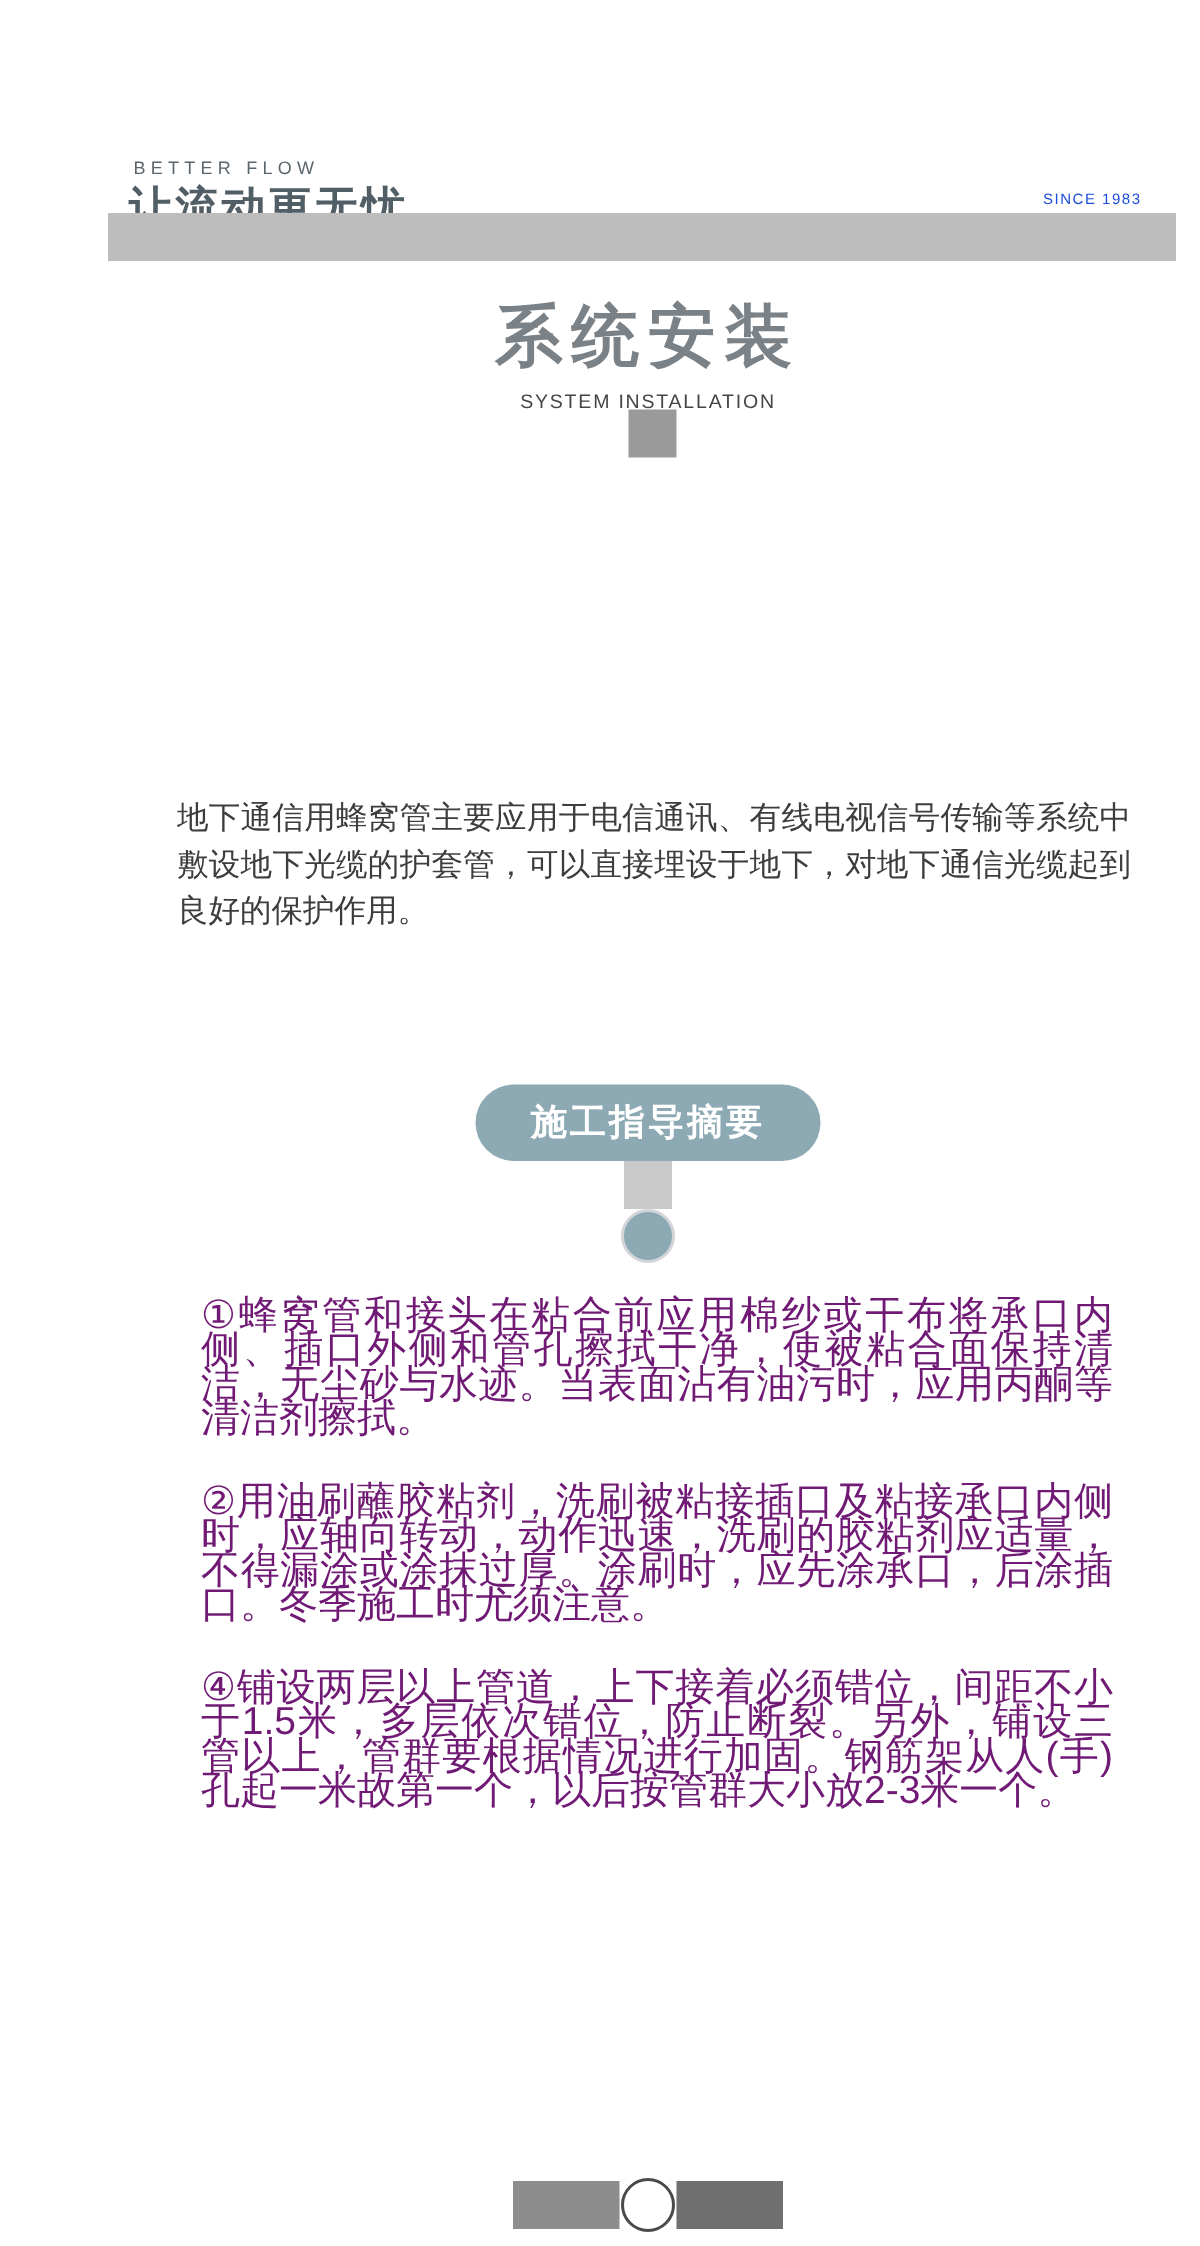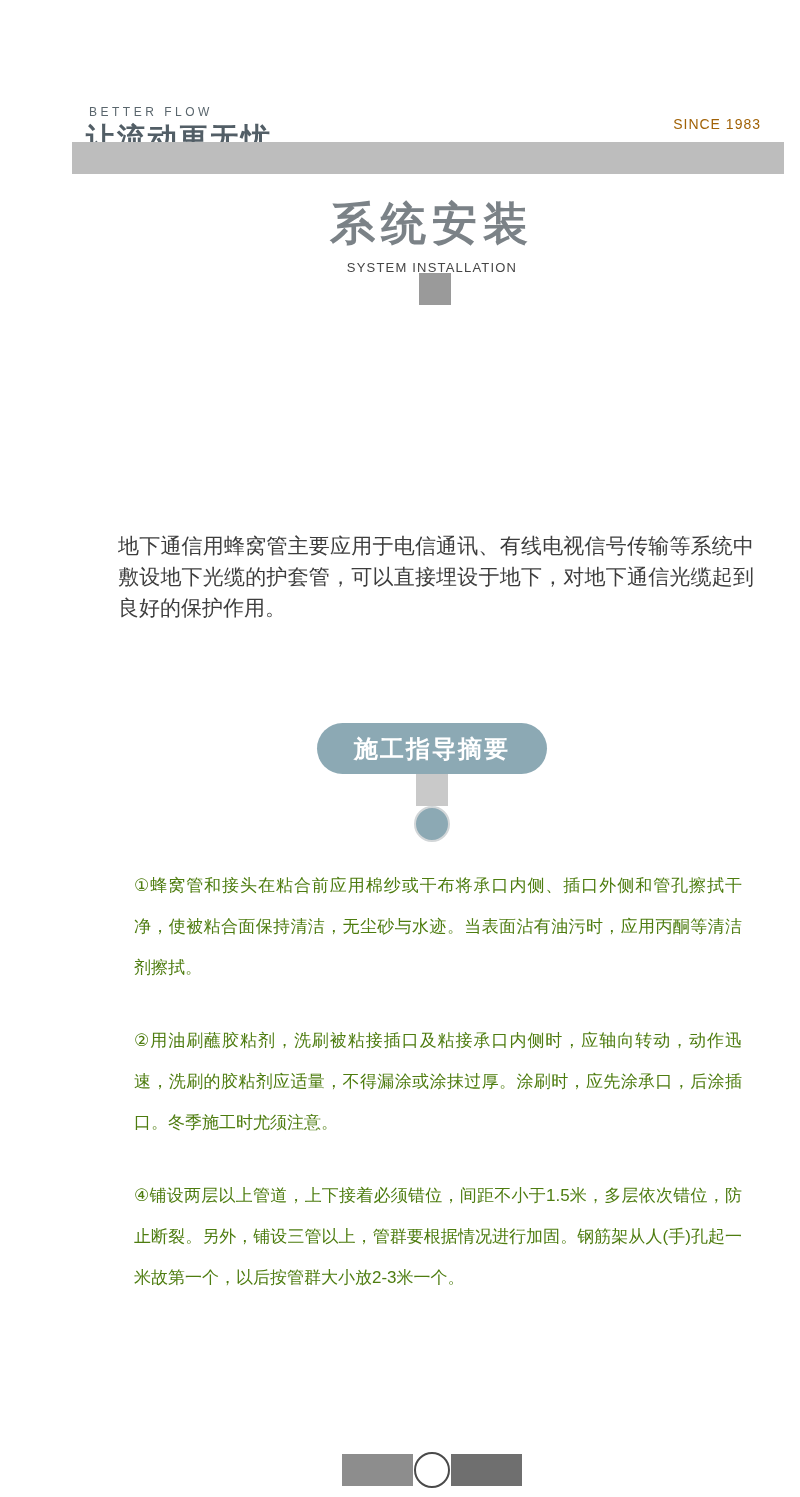--- a/index.html
+++ b/index.html
@@ -19,23 +19,23 @@
     position: absolute; left: 41px; top: 57px;
     font-size: 12px; letter-spacing: 3.5px;
     color: #5a666d;
   }
   .logo-text {
     position: absolute; left: 38px; top: 71px;
     font-size: 29px; font-weight: 700; letter-spacing: 2px;
     color: #525e66;
   }
   .since {
-    position: absolute; right: 55px; top: 68px;
-    font-size: 14px; letter-spacing: 1px;
-    color: #a16207;
+    position: absolute; right: 55px; top: 80px;
+    font-size: 10px; letter-spacing: 1px;
+    color: #1d4ed8;
   }
   .header-line {
     position: absolute; left: 40px; right: 40px; top: 110px;
     height: 1px; background: #bdbdbd;
   }
 
   
   .page-title {
     position: absolute; left: 0; right: 0; top: 146px;
     text-align: center;
@@ -83,22 +83,22 @@
 
   
   .intro-text {
     position: absolute; left: 70px; right: 62px; top: 482px;
     font-size: 21px; line-height: 31px;
     color: #3d3d3d;
     text-align: justify;
   }
   .guide-list {
     position: absolute; left: 70px; right: 58px; top: 801px;
-    font-size: 17px; line-height: 41px;
-    color: #4d7c0f;
+    font-size: 26px; line-height: 23px;
+    color: #701a75;
     text-align: justify;
   }
   .guide-list p { margin: 0; }
 
   
   .footer-deco {
     position: absolute; left: 0; right: 0; top: 1404px;
     display: flex; align-items: center; justify-content: center;
   }
   .deco-line-left  { width: 71px; height: 1px; background: #8d8d8d; }

